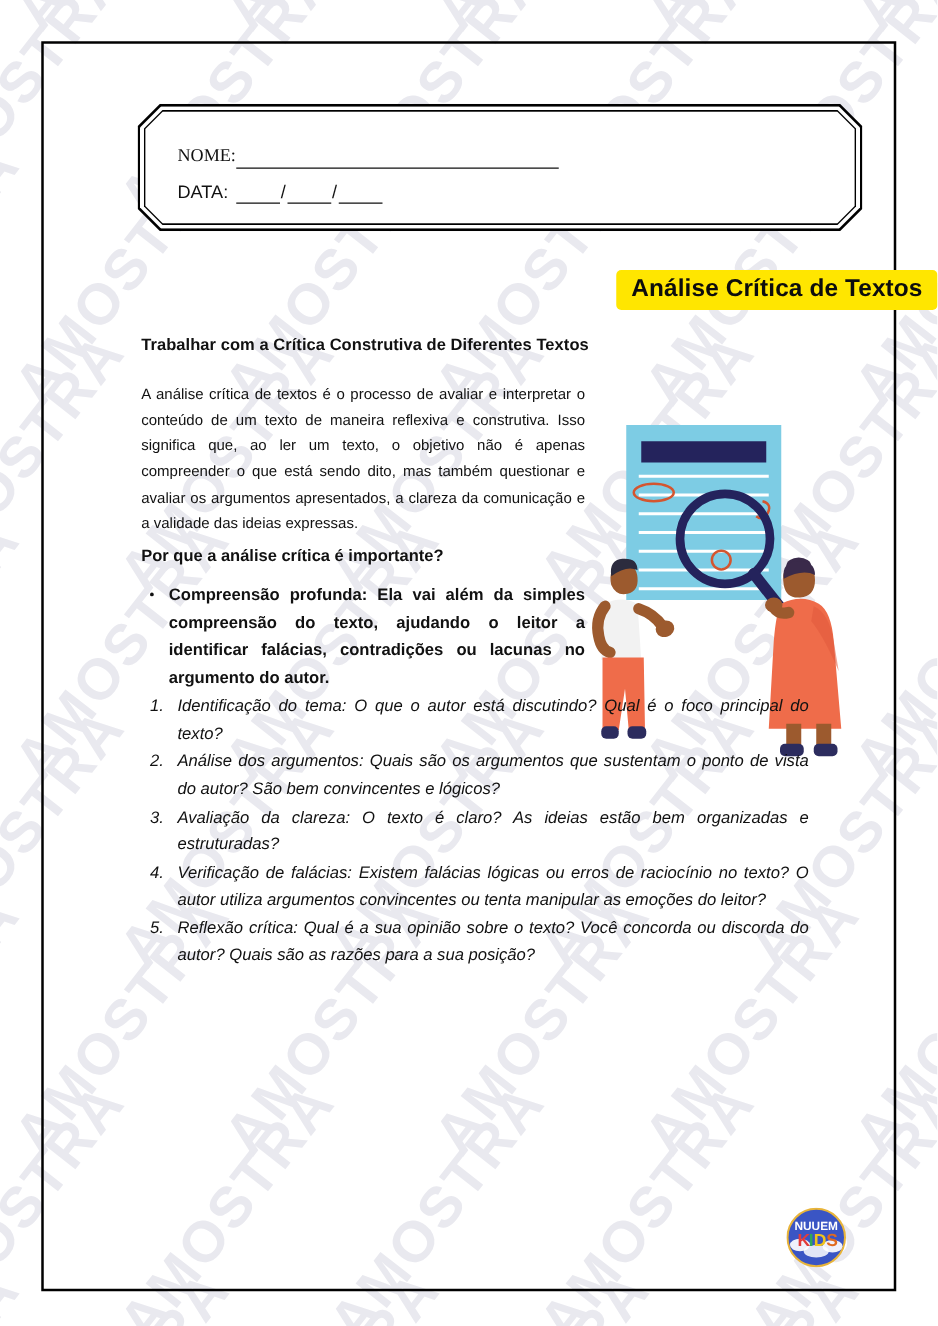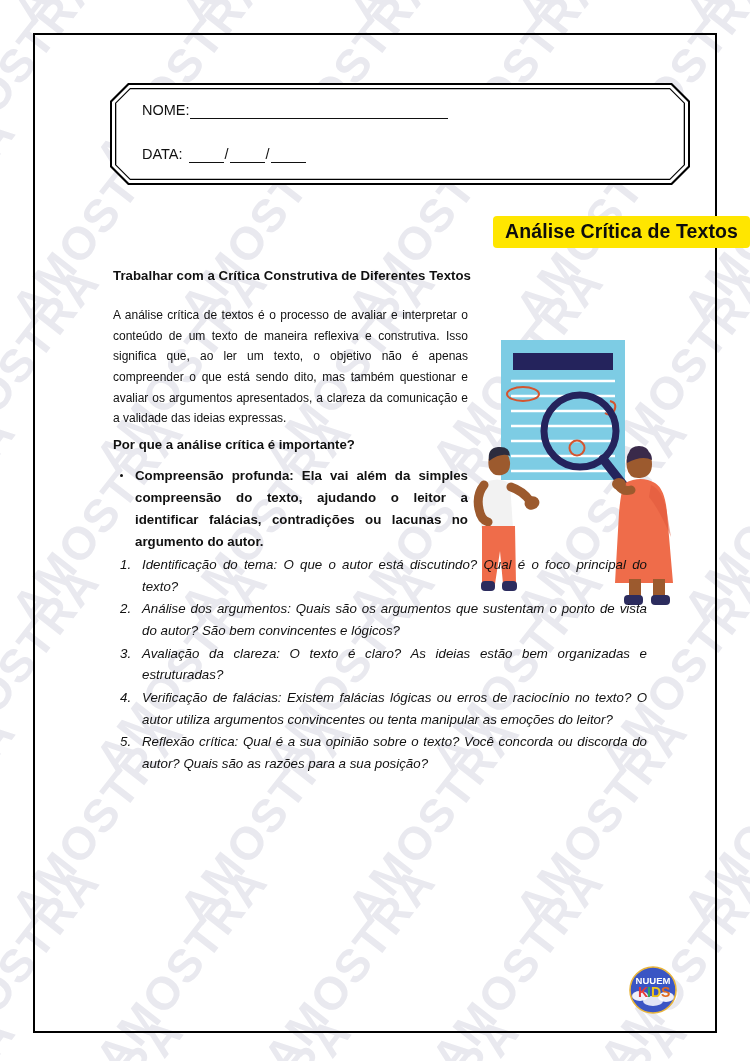--- a/index.html
+++ b/index.html
@@ -90,21 +90,21 @@
   }
   .field-row {
     position: absolute;
     left: 32px;
     font-size: 14.5px;
     color: #111;
     display: flex;
     align-items: flex-end;
     white-space: nowrap;
   }
-  #field-nome { top: 19px; }
+  #field-nome { top: 34px; font-family: Liberation Serif, serif; }
   #field-data { top: 63px; }
   .field-label { padding-bottom: 1px; }
   .rule { display:inline-block; border-bottom: 1px solid #111; height: 12px; }
   .slash { padding: 0 1px 1px 1px; }
 
   
   #doc-title-wrap {
     position: absolute;
     left: 18px; right: 0;
     top: 216px;

